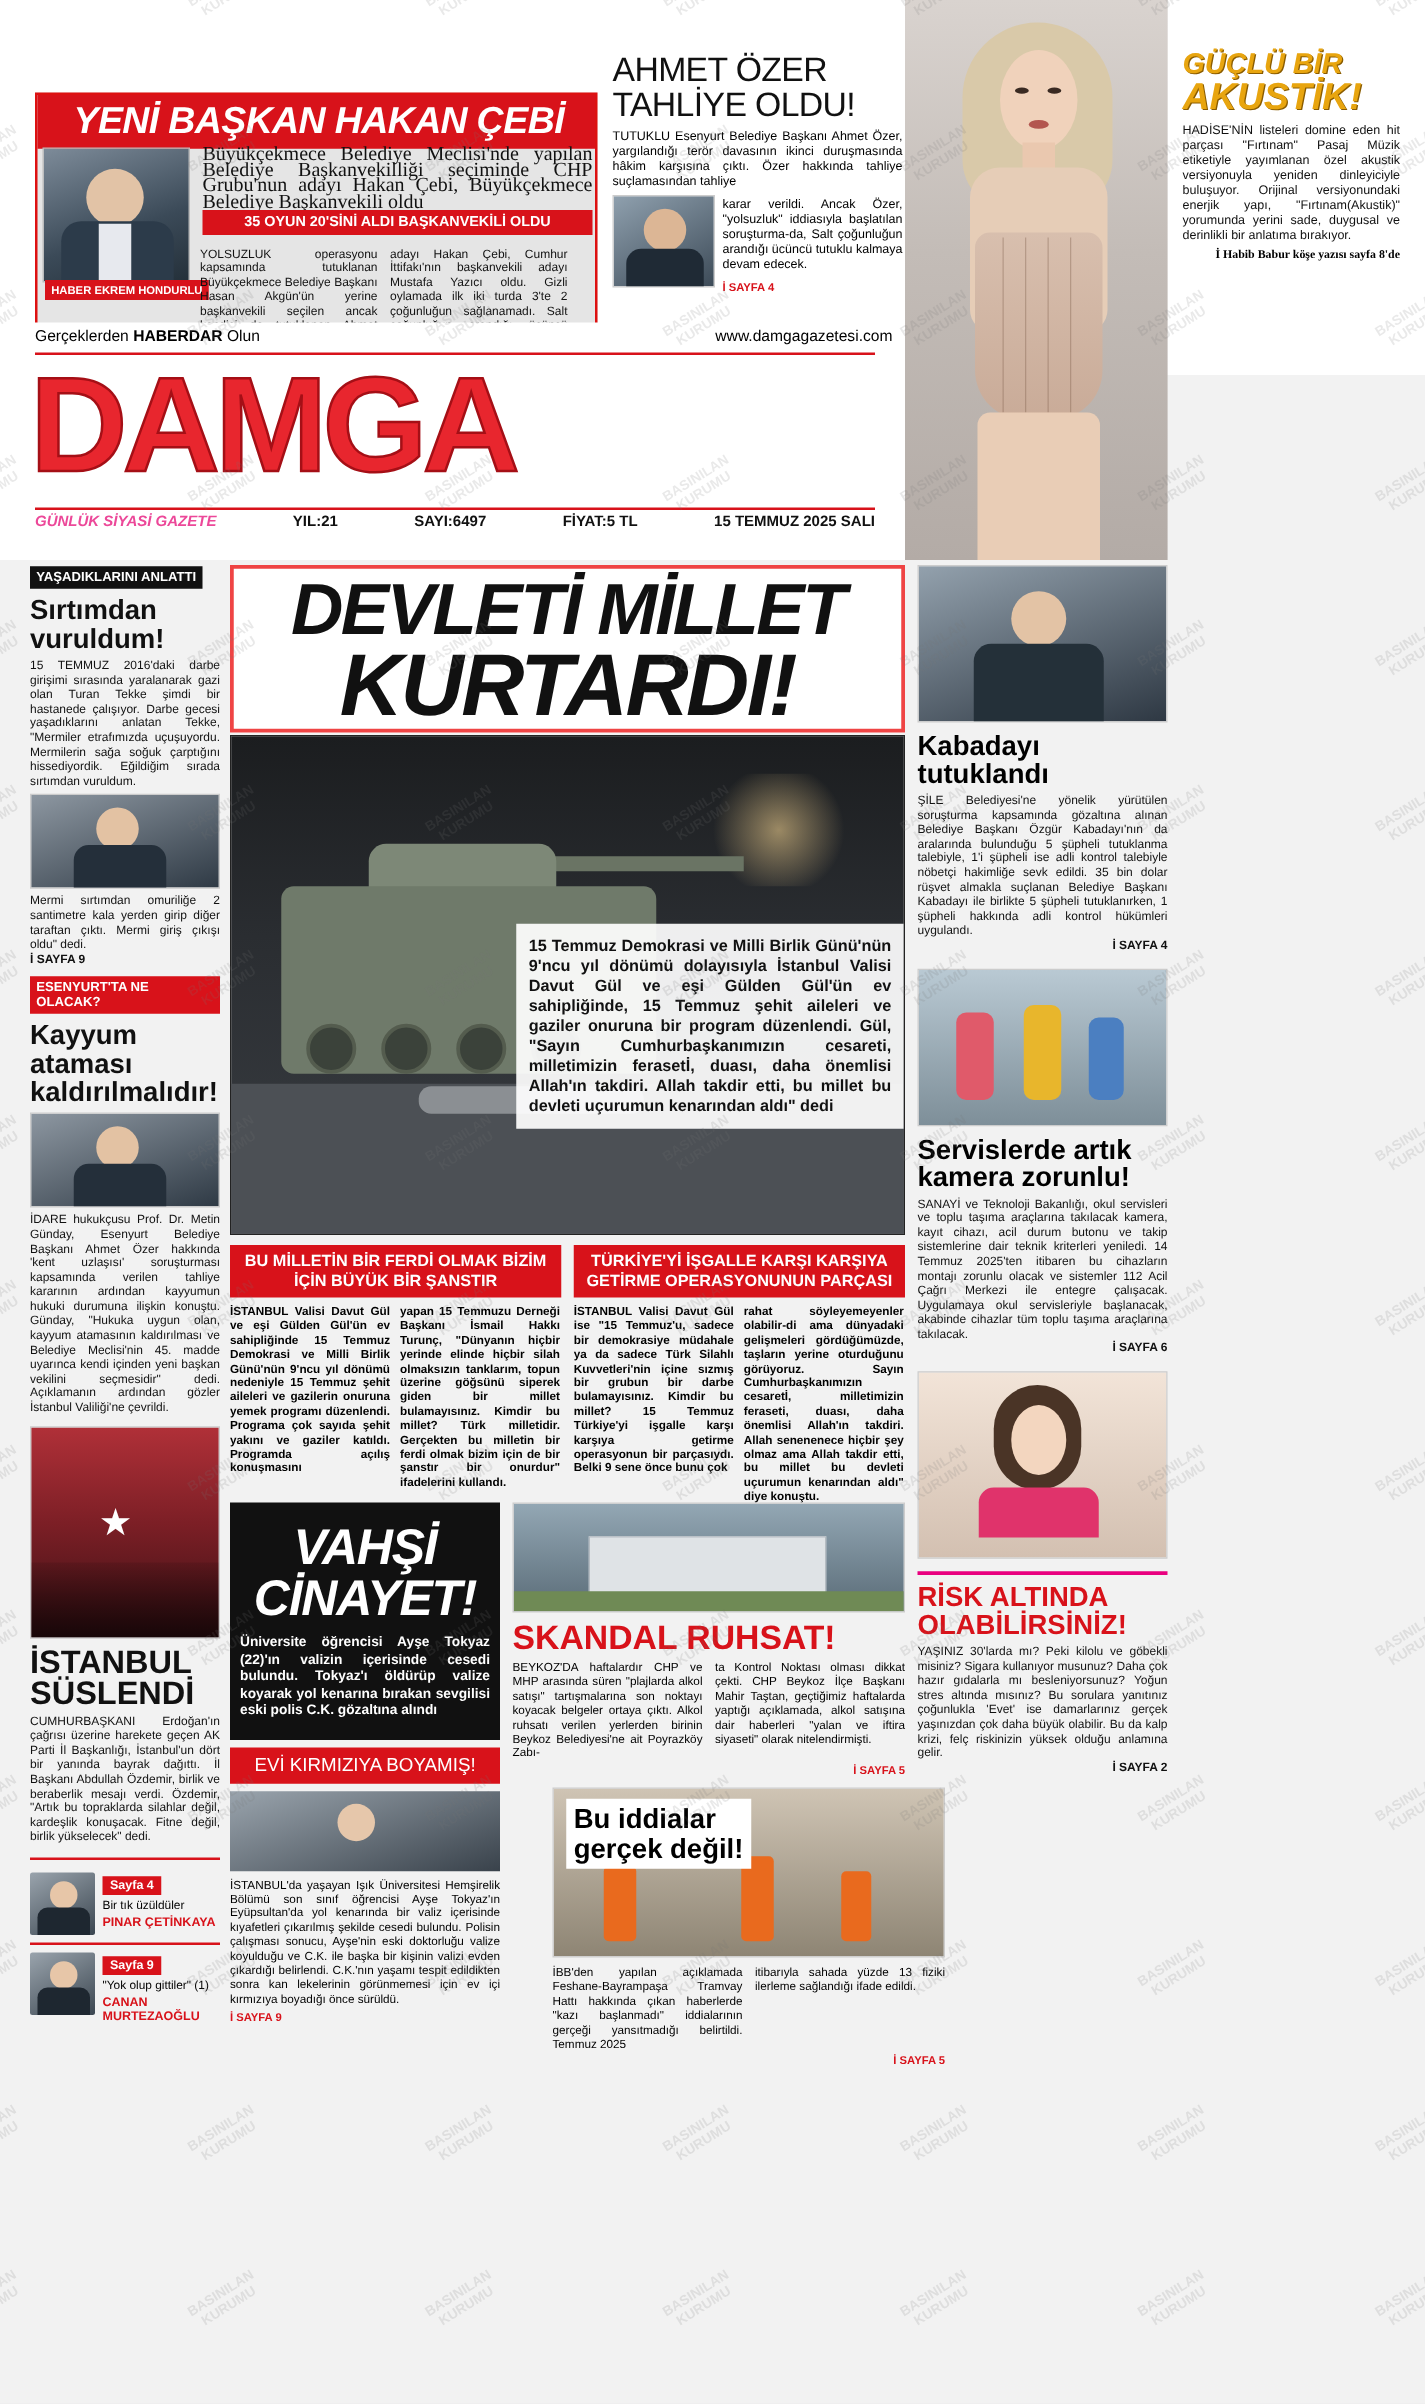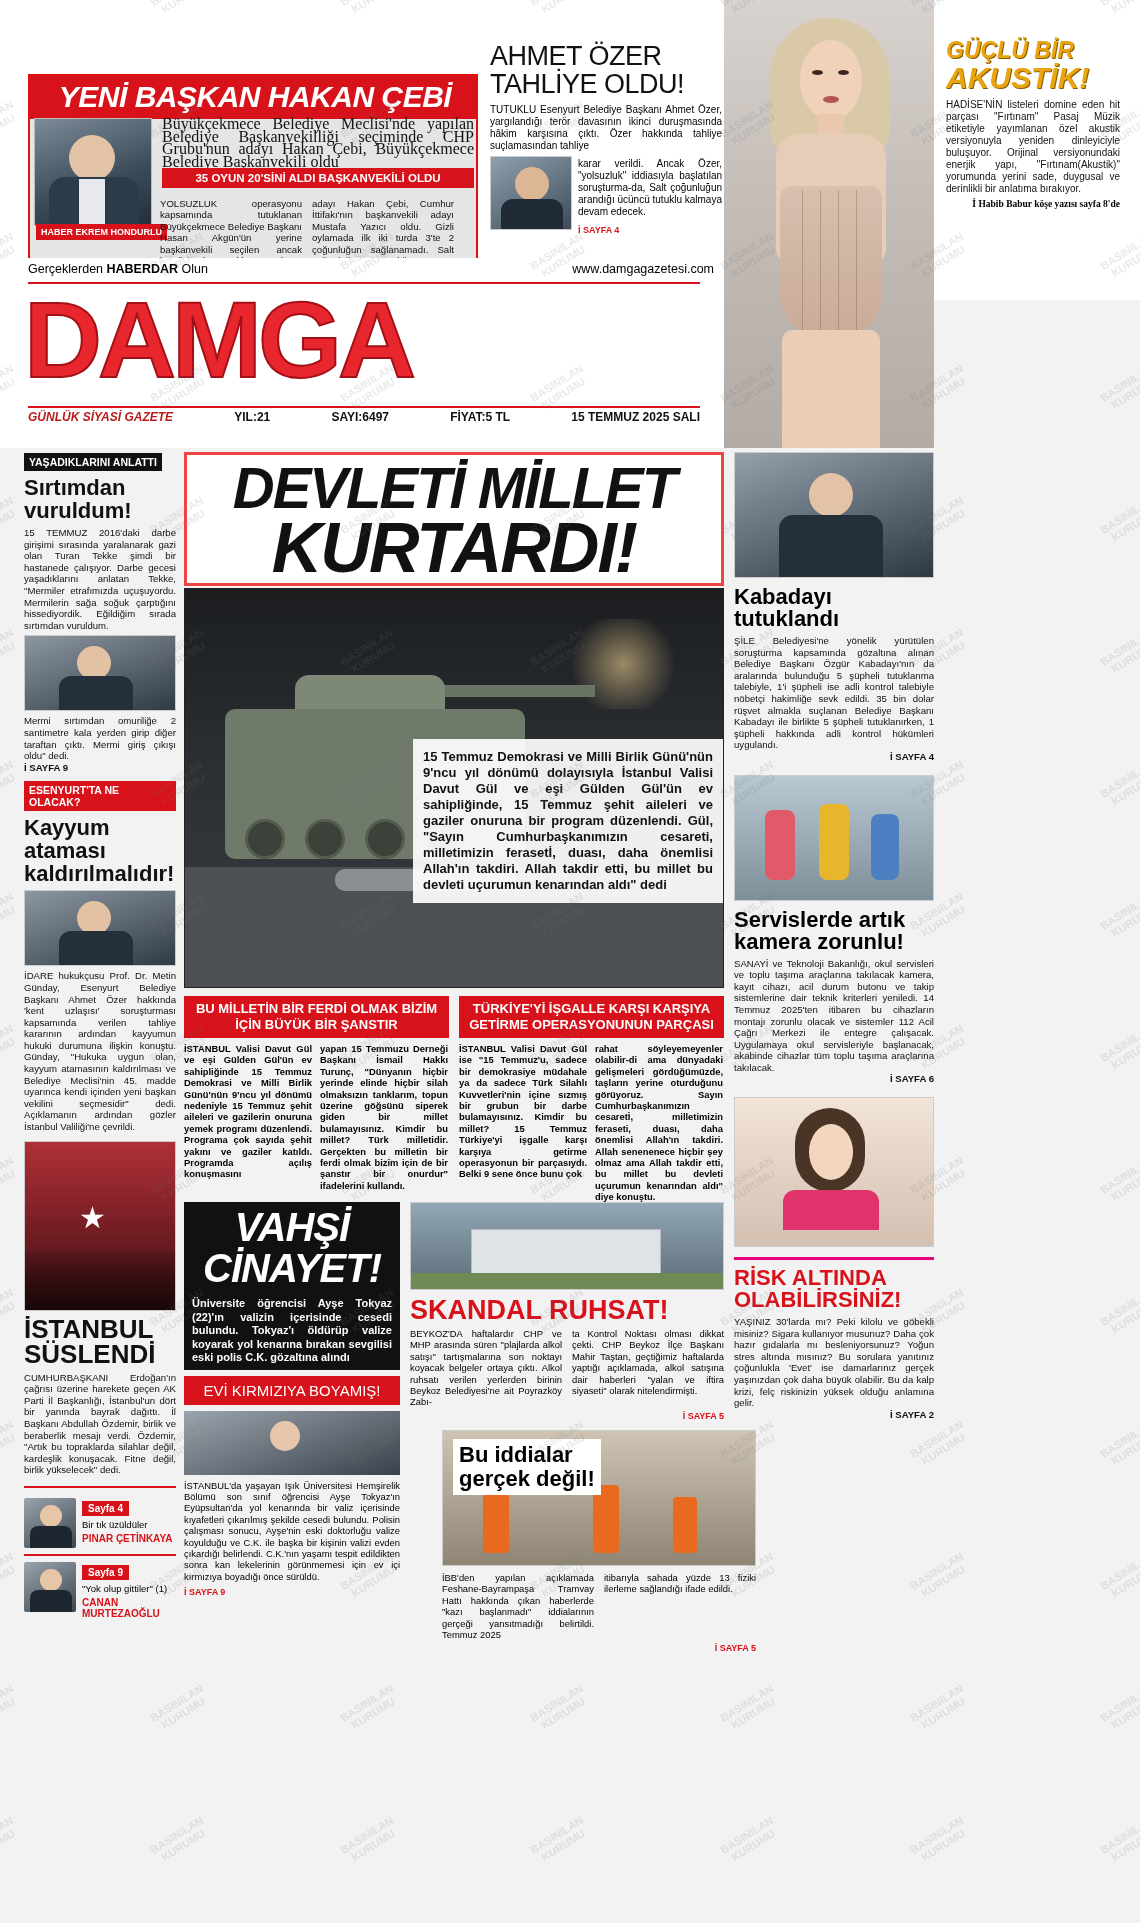--- a/index.html
+++ b/index.html
@@ -116,21 +116,21 @@
   .damga {
     position:absolute; left:24px; top:28px; font-family:"Liberation Sans", sans-serif;
     font-weight:bold; font-size:108px; line-height:108px; color:#e8262e;
     letter-spacing:-4px; -webkit-text-stroke:2px #a50f16;
   }
   .mh-bottom-rule { position:absolute; left:28px; top:148px; width:672px; height:2px; background:#d8121a; }
   .mh-bottom {
     position:absolute; left:28px; top:152px; width:672px; display:flex; justify-content:space-between;
     font-family:"Liberation Sans", sans-serif; font-size:12px; font-weight:bold; color:#111;
   }
-  .mh-bottom .gazete { color:#b91c1c; font-style:italic; }
+  .mh-bottom .gazete { color:#ec4899; font-style:italic; }
 
   
   .leftcol { position:absolute; left:24px; top:452px; width:152px; }
   .kicker {
     background:#111; color:#fff; font-family:"Liberation Sans", sans-serif;
     font-weight:bold; font-size:10.5px; padding:3px 5px; display:inline-block;
   }
   .kicker.red { background:#d8121a; }
   .lh { font-family:"Liberation Sans", sans-serif; font-weight:bold; font-size:22px; line-height:23px; margin:5px 0 5px; color:#111; }
   .body-s { font-family:"Liberation Sans", sans-serif; font-size:9.6px; line-height:11.6px; text-align:justify; color:#111; }
@@ -188,21 +188,21 @@
   .two-sub .sub { width:265px; }
   .sub-title {
     background:#d8121a; color:#fff; font-family:"Liberation Sans", sans-serif;
     font-weight:bold; font-size:13px; line-height:16px; padding:5px 6px; text-align:center;
   }
   .sub-cols { display:flex; gap:8px; margin-top:5px;font-weight:bold; }
   .sub-cols div { width:128px; font-family:"Liberation Sans", sans-serif; font-size:9.4px; line-height:11.4px; text-align:justify; }
 
   
   .vahsi { position:absolute; left:184px; top:1202px; width:216px; }
-  .vahsi .box { background:#111; padding:5px 8px; }
+  .vahsi .box { background:#111; padding:16px 8px; }
   .vahsi .t1, .vahsi .t2 {
     font-family:"Liberation Sans", sans-serif; font-weight:bold; font-style:italic;
     color:#fff; text-align:center; letter-spacing:-1px;
   }
   .vahsi .t1 { font-size:40px; line-height:40px; }
   .vahsi .t2 { font-size:40px; line-height:42px; }
   .vahsi .d { color:#fff; font-family:"Liberation Sans", sans-serif; font-weight:bold;
       font-size:11px; line-height:13.5px; margin-top:8px; text-align:justify; }
   .evi { background:#d8121a; color:#fff; font-family:"Liberation Sans", sans-serif;
       font-weight:normal; font-size:15px; padding:6px; text-align:center; margin-top:6px; }

